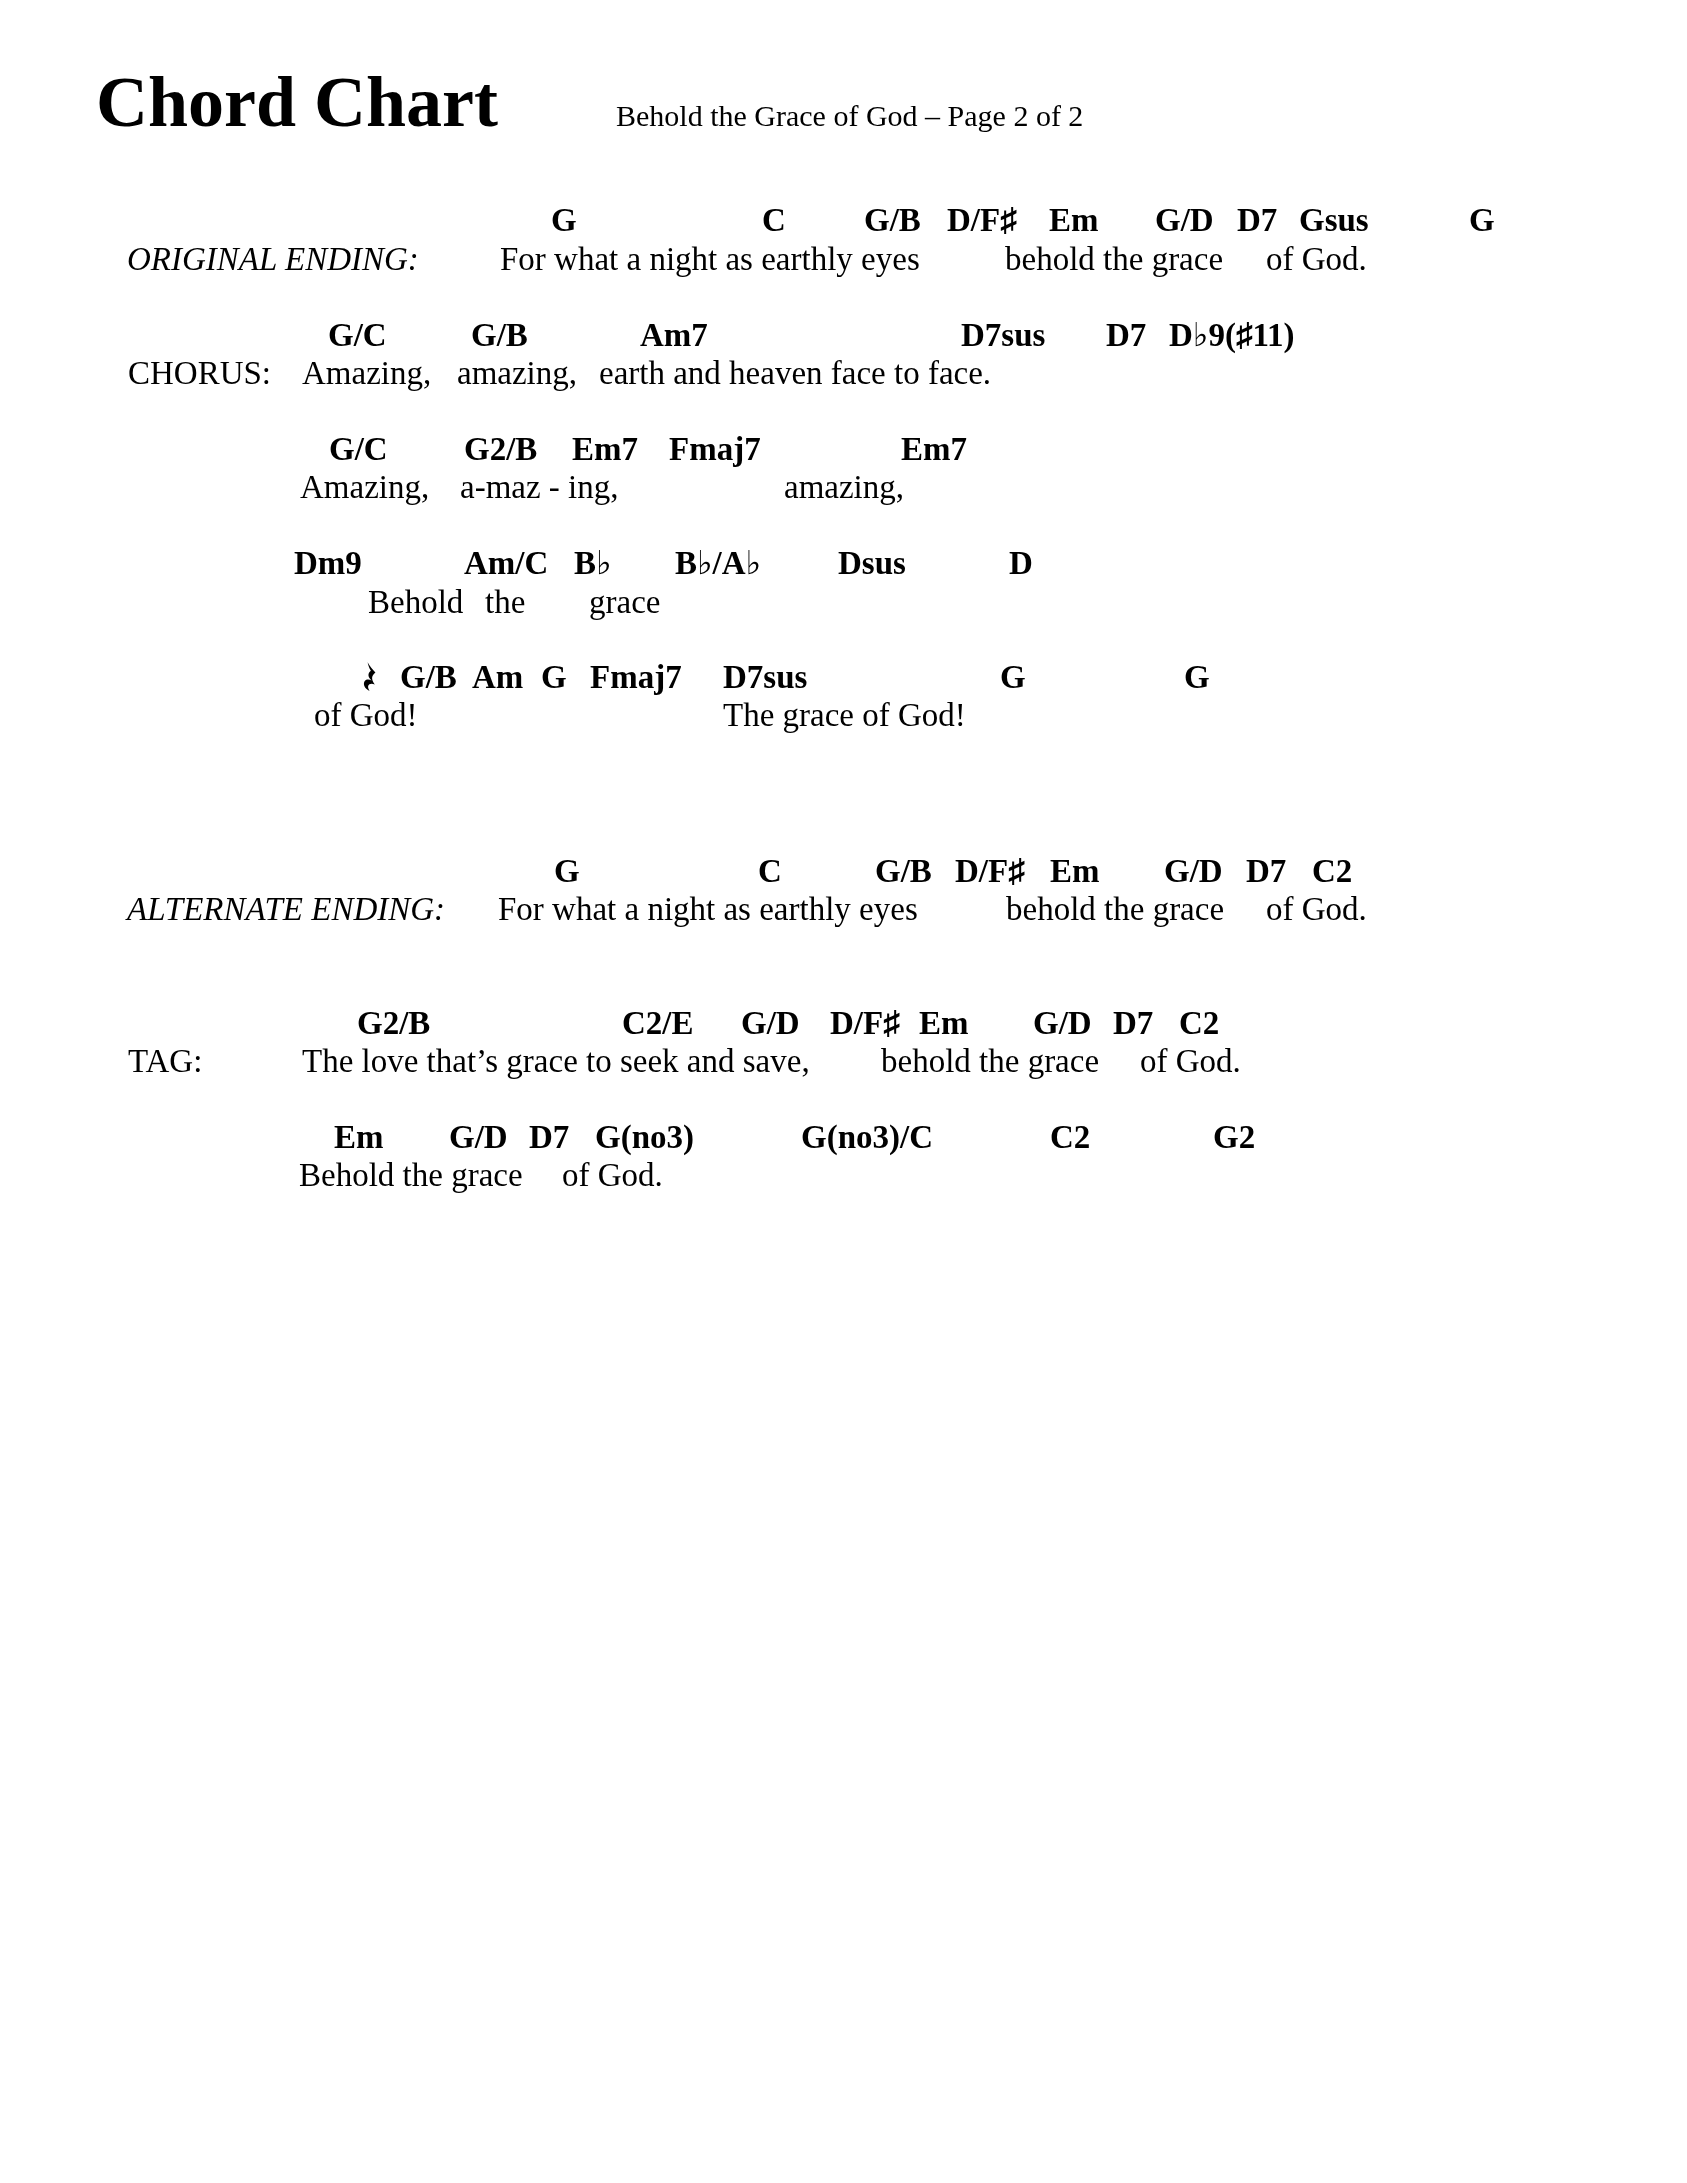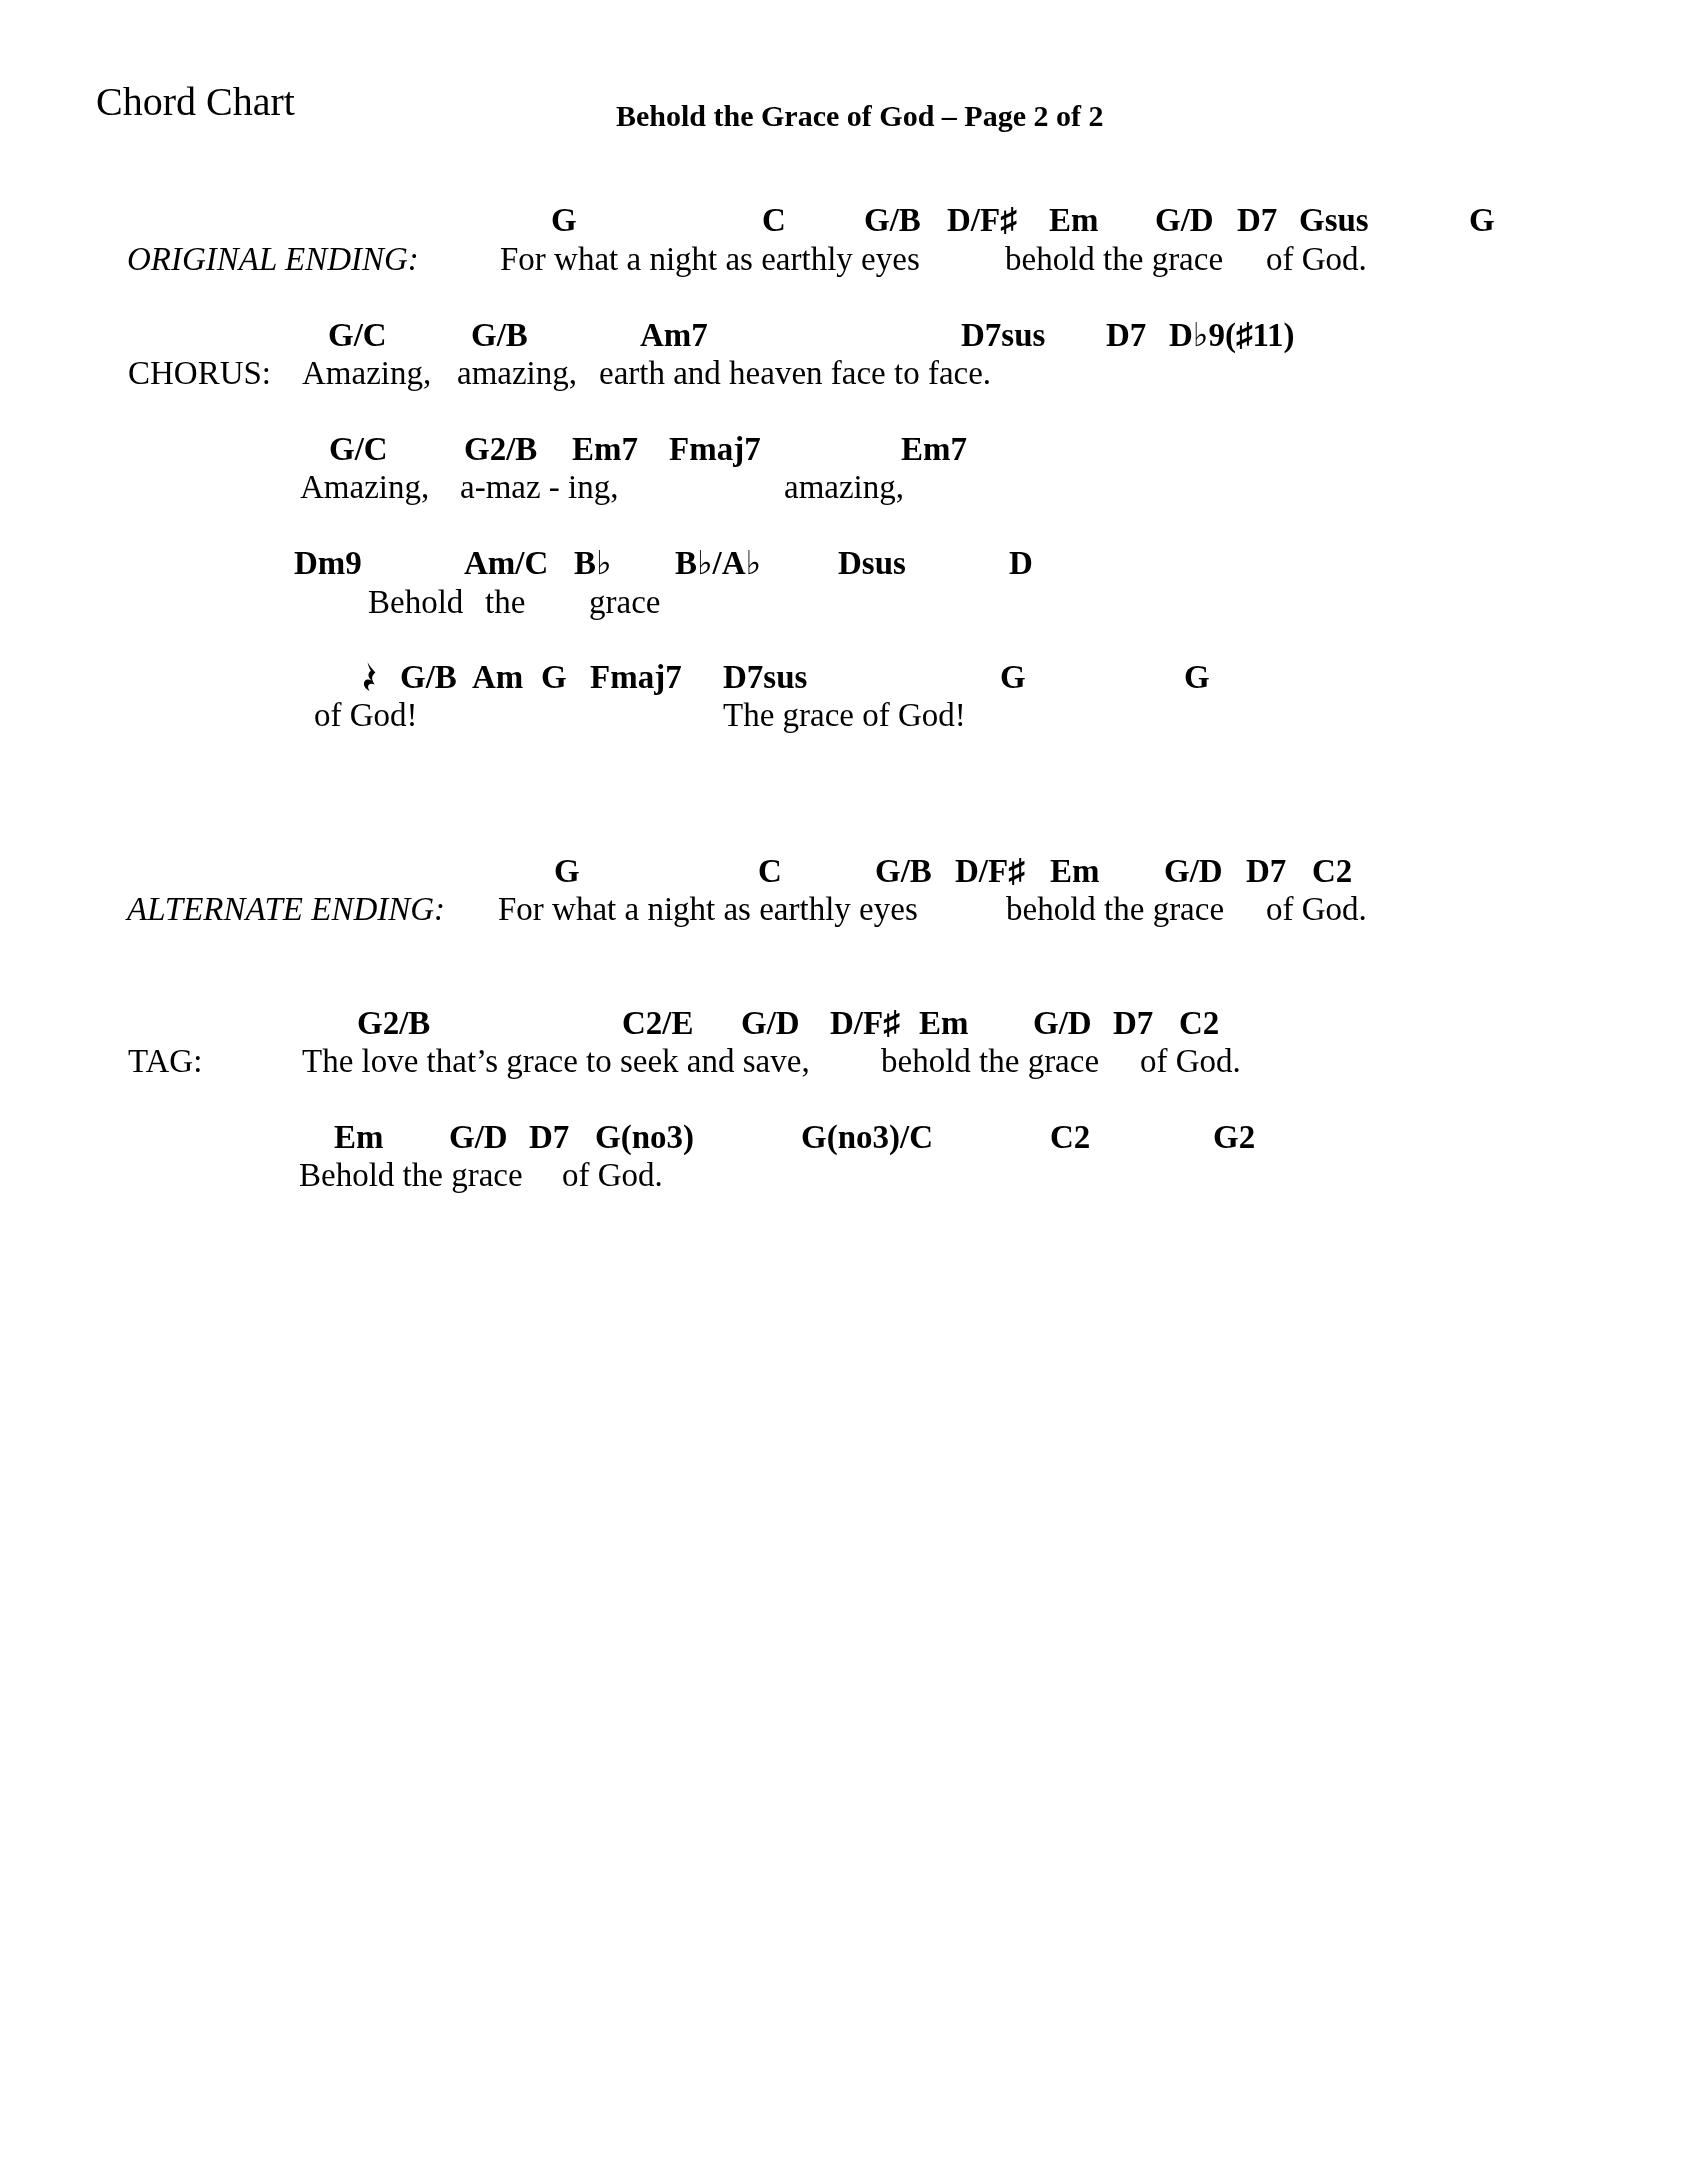--- a/index.html
+++ b/index.html
@@ -7,25 +7,25 @@
     width:1687px;height:2183px;
     font-family:"Liberation Serif","DejaVu Serif",serif;
     color:#000000;
   }
   .page{
     position:relative;width:1687px;height:2183px;
     background:#ffffff;overflow:hidden;
   }
   .doc-title{
     position:absolute;left:96px;top:74px;
-    font-size:40px;font-weight:normal;line-height:56px;white-space:nowrap;
+    font-size:72px;font-weight:bold;line-height:56px;white-space:nowrap;
   }
   .doc-header{
     position:absolute;left:616px;top:101px;
-    font-size:30px;font-weight:bold;line-height:30px;white-space:nowrap;
+    font-size:30px;font-weight:normal;line-height:30px;white-space:nowrap;
   }
   .row{
     position:absolute;left:0;width:1687px;height:41px;
     font-size:33px;line-height:41px;white-space:nowrap;
   }
   .chord{
     position:absolute;top:0;font-weight:bold;
   }
   .lyric{
     position:absolute;top:0;font-weight:normal;

